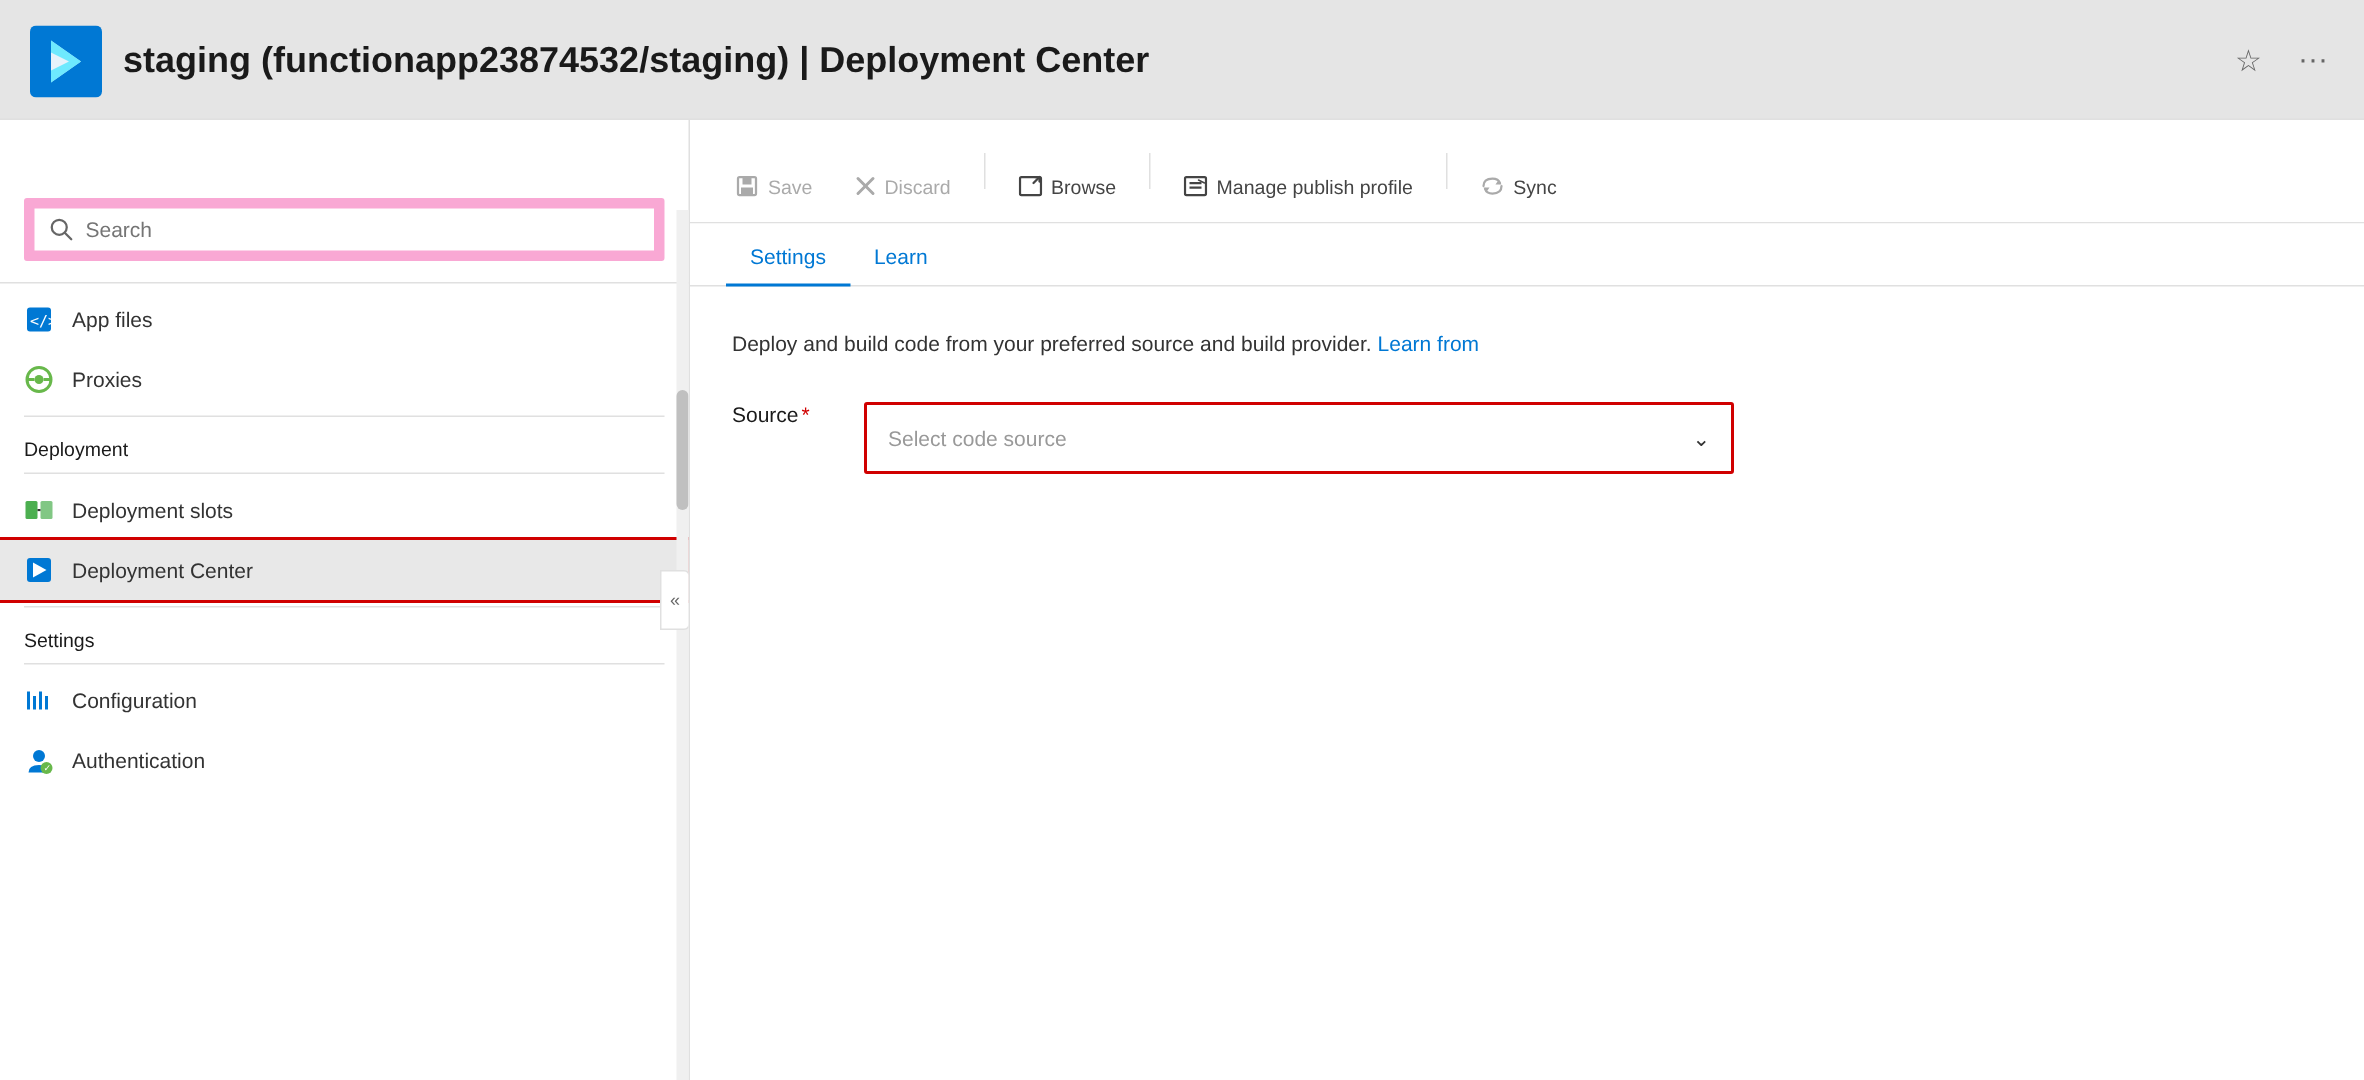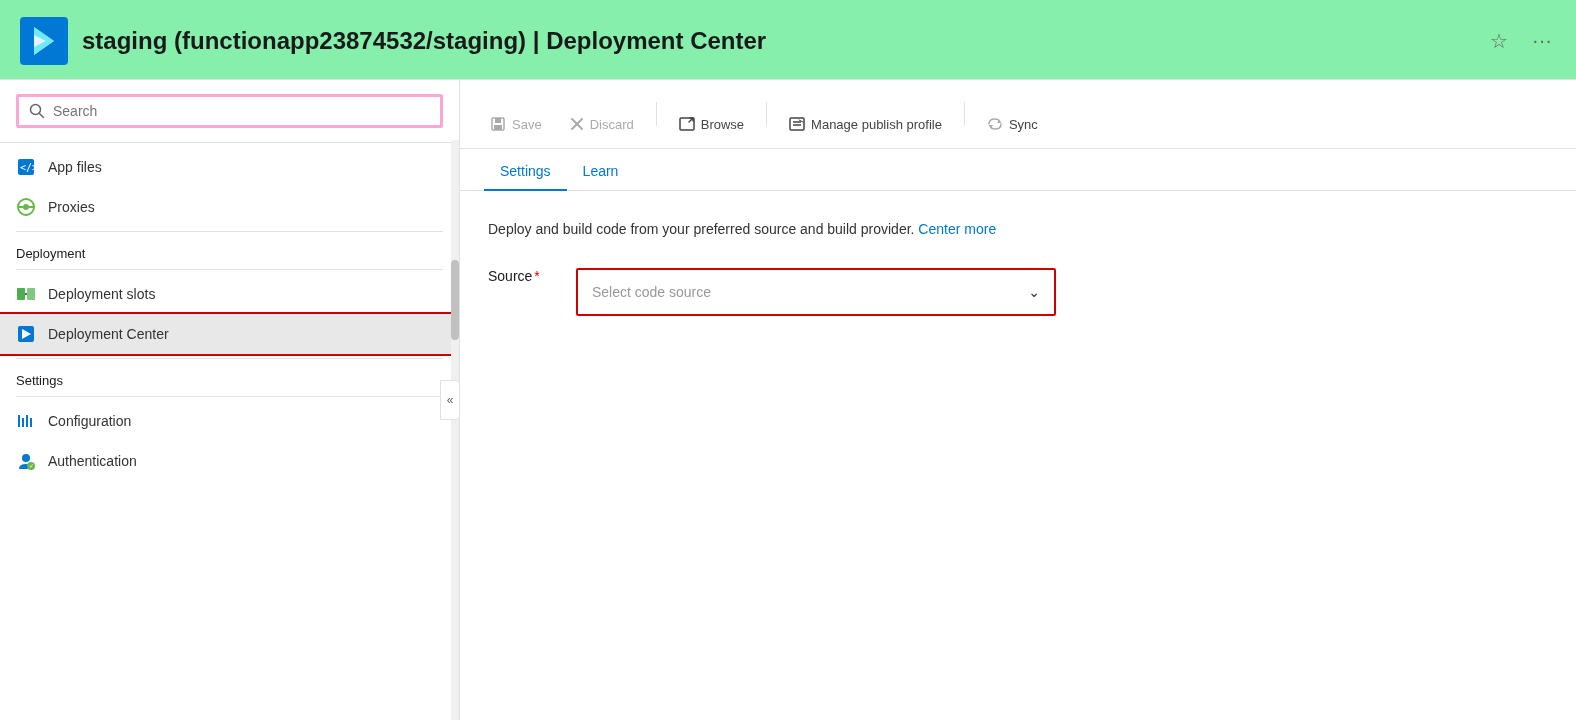--- a/index.html
+++ b/index.html
@@ -3,21 +3,21 @@
   <meta charset="utf-8">
   <style>
     * { margin: 0; padding: 0; box-sizing: border-box; }
     body { font-family: 'Segoe UI', Arial, sans-serif; background: #fff; width: 1576px; height: 720px; overflow: hidden; display: flex; flex-direction: column; }
 
     
     .header {
       display: flex;
       align-items: center;
       padding: 12px 20px 10px 20px;
-      background: #86efac;
+      background: #e5e5e5;
       border-bottom: 1px solid #e0e0e0;
       min-height: 80px;
     }
     .header-icon {
       width: 48px;
       height: 48px;
       margin-right: 14px;
       flex-shrink: 0;
     }
     .header-text { flex: 1; }
@@ -62,26 +62,27 @@
       background: #fff;
       position: relative;
     }
     .search-container {
       padding: 14px 16px;
       border-bottom: 1px solid #e0e0e0;
     }
     .search-box {
       display: flex;
       align-items: center;
-      border: 3px solid #f9a8d4;
+      border: 7px solid #f9a8d4;
       border-radius: 2px;
       padding: 6px 10px;
       gap: 8px;
       background: #fff;
       cursor: text;
+      margin-top: 38px;
     }
     .search-box input {
       border: none;
       outline: none;
       font-size: 14px;
       color: #333;
       flex: 1;
       background: transparent;
     }
     .search-icon-svg {
@@ -262,21 +263,21 @@
       color: #1a1a1a;
       min-width: 80px;
     }
     .required-star {
       color: #d00000;
       margin-left: 2px;
     }
     .source-select-container {
       border: 2px solid #d00000;
       border-radius: 2px;
-      width: 480px;
+      width: 580px;
     }
     .source-select {
       display: flex;
       align-items: center;
       justify-content: space-between;
       padding: 10px 14px;
       background: #fff;
       cursor: pointer;
       min-height: 44px;
     }
@@ -459,21 +460,21 @@
     </div>
 
     <div class="tab-bar">
       <div class="tab active">Settings</div>
       <div class="tab">Learn</div>
     </div>
 
     <div class="main-content">
       <p class="description-text">
         <span>Deploy and build code from your preferred source and build provider.</span>
-        <a class="learn-more">Center more</a>
+        <a class="learn-more">Learn from</a>
       </p>
 
       <div class="form-row">
         <span class="form-label">
           <span>Source</span><span class="required-star">*</span>
         </span>
         <div class="source-select-container">
           <div class="source-select">
             <span class="source-select-text">Select code source</span>
             <span class="source-select-chevron">⌄</span>

